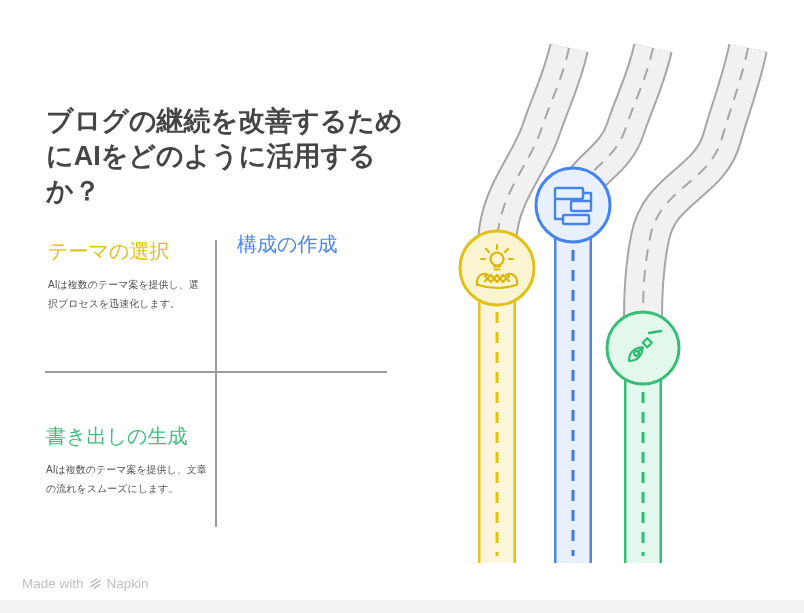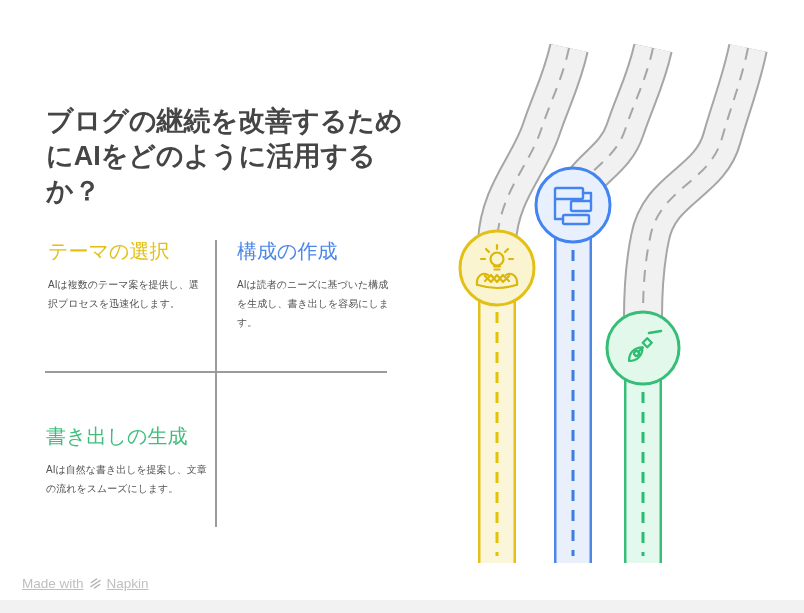--- a/index.html
+++ b/index.html
@@ -7,67 +7,66 @@
   .stage{position:relative;width:804px;height:613px;background:#ffffff;overflow:hidden;}
 
   .page-title{
     position:absolute;left:46px;top:104px;width:358px;
     font-size:27px;line-height:35px;font-weight:700;color:#454545;
     word-break:break-word;
   }
 
   .topic-card{position:absolute;}
   .card-theme{left:48px;top:239px;width:158px;}
-  .card-structure{left:237px;top:239px;width:152px;}
+  .card-structure{left:237px;top:232px;width:152px;}
   .card-opening{left:46px;top:391px;width:162px;margin-top:33px;}
 
   .topic-heading{font-size:20px;line-height:24px;font-weight:400;margin:0;}
   .heading-yellow{color:#E2C013;}
   .heading-blue{color:#4B86E8;}
   .heading-green{color:#3FBE7B;}
 
   .topic-description{
     margin-top:12px;font-size:10px;line-height:19px;color:#525252;
     word-break:break-word;
   }
 
   .divider-v{position:absolute;left:215px;top:240px;width:2px;height:287px;background:#9B9B9B;}
   .divider-h{position:absolute;left:45px;top:371px;width:342px;height:2px;background:#9B9B9B;}
 
   .roadmap{position:absolute;left:440px;top:0;width:364px;height:613px;}
 
   .footer{
     position:absolute;left:22px;top:576px;display:flex;align-items:center;gap:5px;
-    font-size:13.5px;color:#BFBFBF;text-decoration:underline;
+    font-size:13.5px;color:#BFBFBF;
   }
   .bottom-strip{position:absolute;left:0;right:0;bottom:0;height:13px;background:#F2F2F2;}
 </style>
 </head>
 <body>
 
 <div class="stage">
 
   <div class="page-title">ブログの継続を改善するためにAIをどのように活用するか？</div>
 
   <div class="divider-v"></div>
   <div class="divider-h"></div>
 
   <div class="topic-card card-theme">
     <h2 class="topic-heading heading-yellow">テーマの選択</h2>
     <div class="topic-description">AIは複数のテーマ案を提供し、選択プロセスを迅速化します。</div>
   </div>
 
   <div class="topic-card card-structure">
     <h2 class="topic-heading heading-blue">構成の作成</h2>
-    <div class="topic-description">AIは読者のニーズに基づいた構成を生成し、書き出しを容易にします。</div>
   </div>
 
   <div class="topic-card card-opening">
     <h2 class="topic-heading heading-green">書き出しの生成</h2>
-    <div class="topic-description">AIは自然な書き出しを提案し、文章の流れをスムーズにします。</div>
+    <div class="topic-description">AIは複数のテーマ案を提供し、文章の流れをスムーズにします。</div>
   </div>
 
   <svg class="roadmap" viewBox="440 0 364 613">
 
     <g>
       <path d="M569,48 C562,80 551,100 541,130 C529,166 499,194 497,242" fill="none" stroke="#A6A6A6" stroke-width="40"></path>
       <path d="M569,48 C562,80 551,100 541,130 C529,166 499,194 497,242" fill="none" stroke="#F1F1F1" stroke-width="36"></path>
       <path d="M569,48 C562,80 551,100 541,130 C529,166 499,194 497,242" fill="none" stroke="#A6A6A6" stroke-width="2" stroke-dasharray="12 9"></path>
     </g>
     <g>

